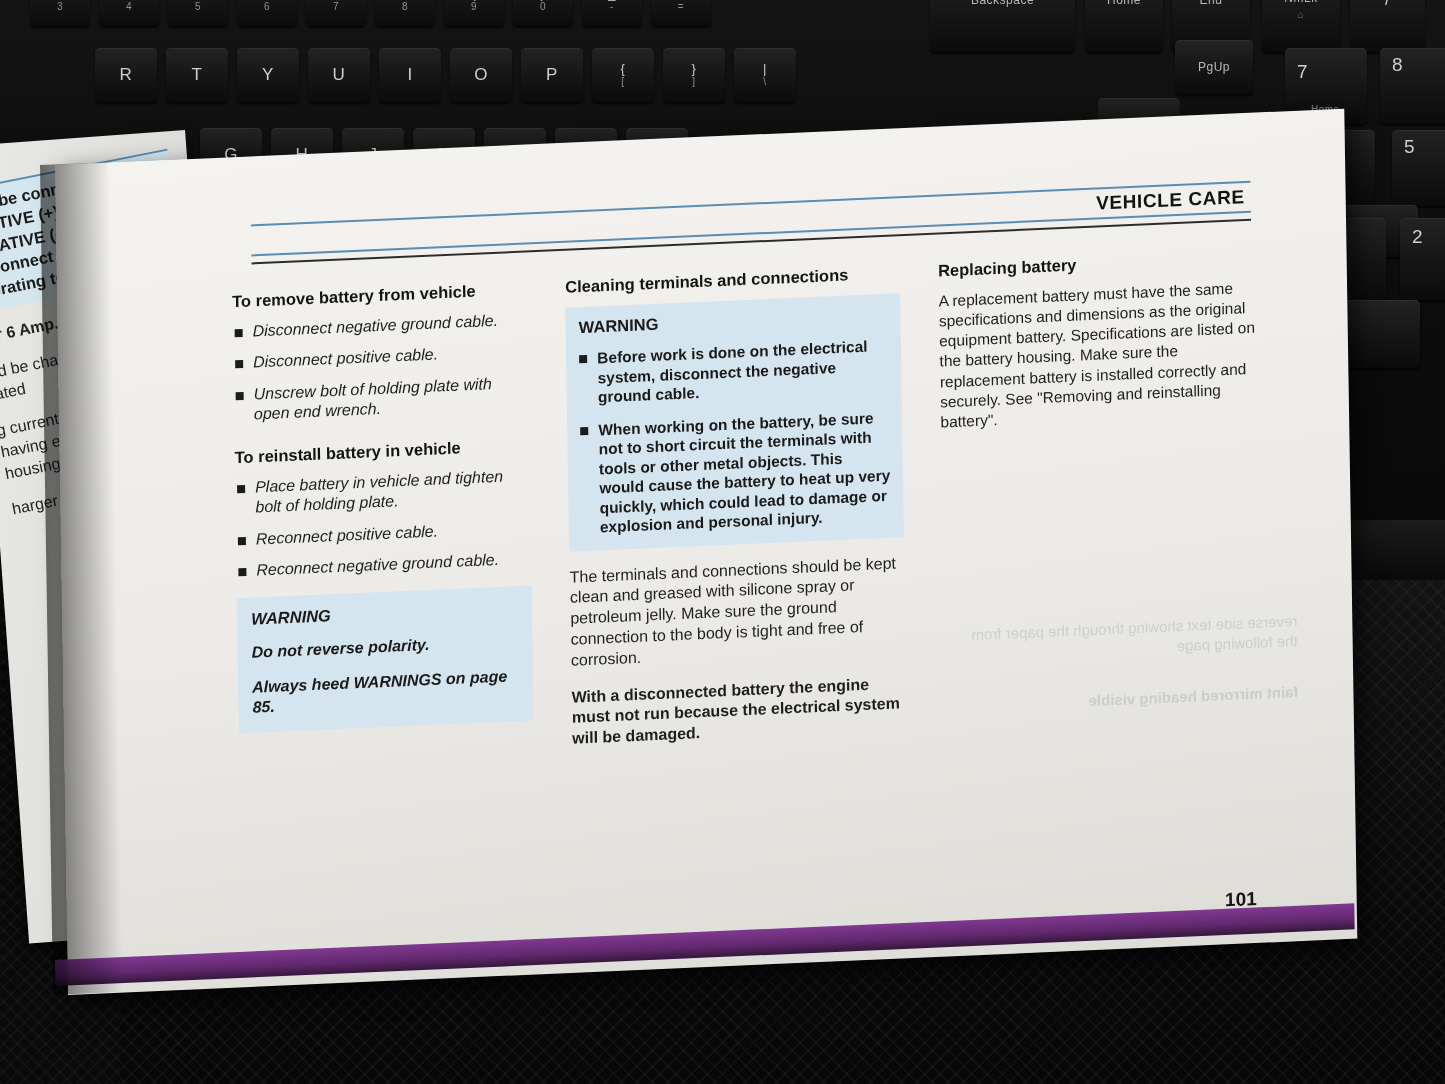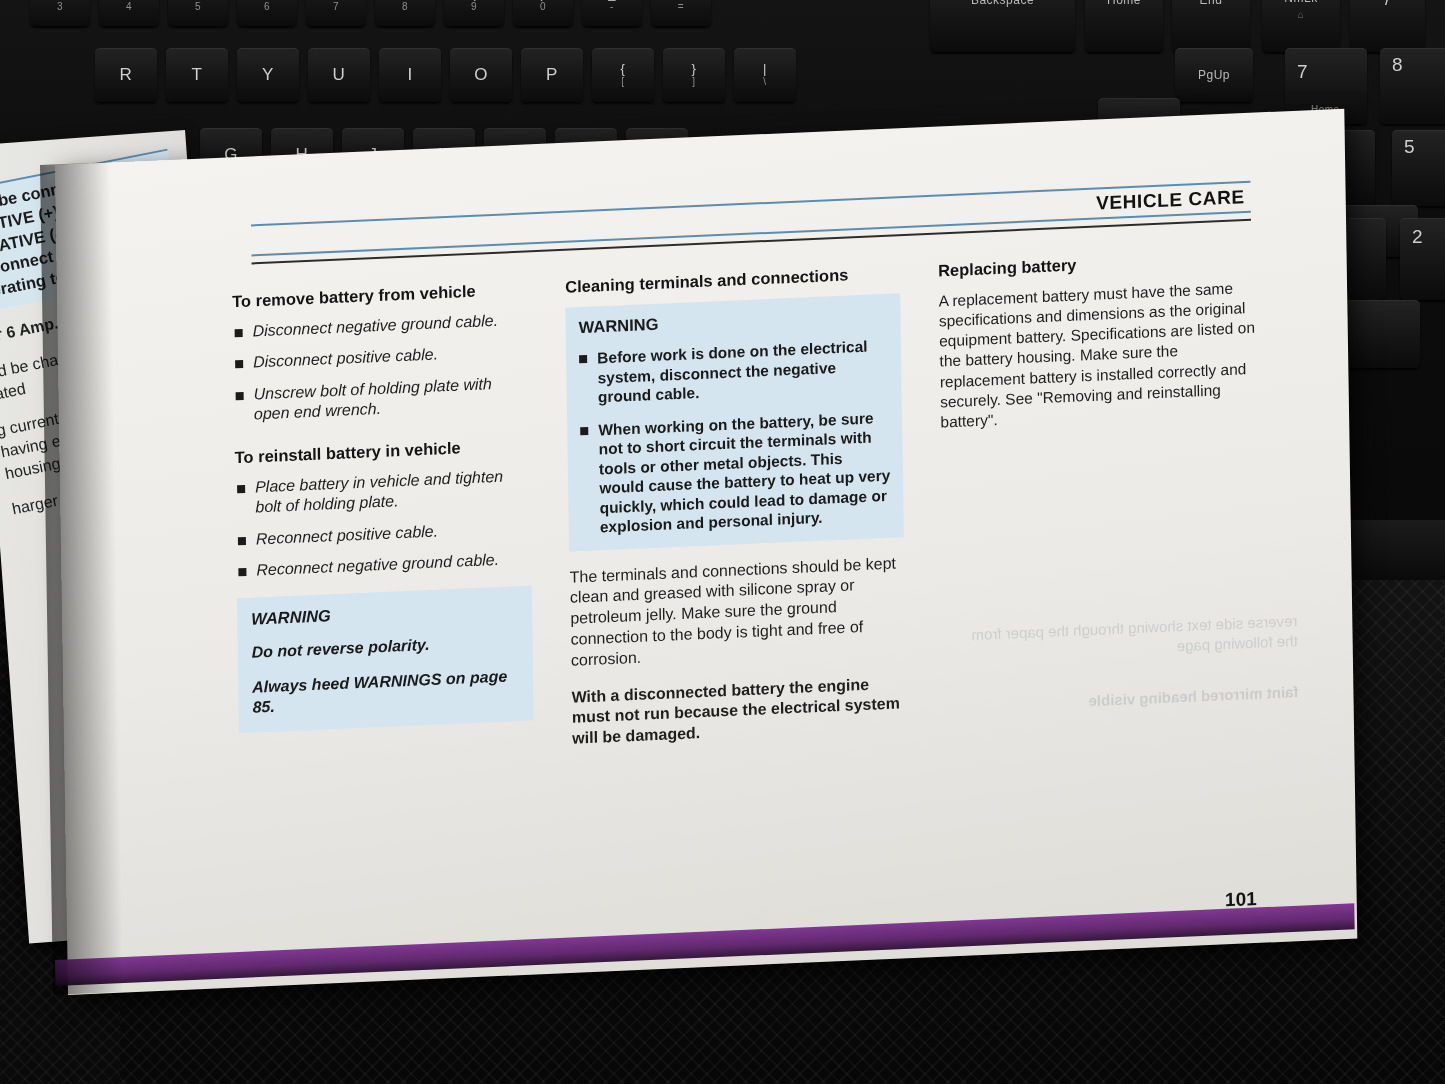--- a/index.html
+++ b/index.html
@@ -381,21 +381,21 @@
       <div class="key twoline" style="width:62px;height:54px">
           <span class="top">}</span>
           <span class="bot">]</span>
         </div>
       <div class="key twoline" style="width:62px;height:54px">
           <span class="top">|</span>
           <span class="bot">\</span>
         </div>
     </div>
 
-    <div class="key small" style="position:absolute;left:1175px;top:48px;width:78px;height:54px">
+    <div class="key small" style="position:absolute;left:1175px;top:40px;width:78px;height:54px">
         <span>PgUp</span>
       </div>
     <div class="key twoline" style="position:absolute;left:1285px;top:48px;width:70px;height:70px;align-items:flex-start;padding:6px 0 0 12px">
         <span class="top" style="font-size:19px">7</span>
         <span class="bot" style="margin-top:22px;margin-left:14px">Home</span>
       </div>
     <div class="key" style="position:absolute;left:1380px;top:48px;width:65px;height:70px;align-items:flex-start;justify-content:flex-start;padding:6px 0 0 12px;font-size:19px">
         <span>8</span>
       </div>
 

